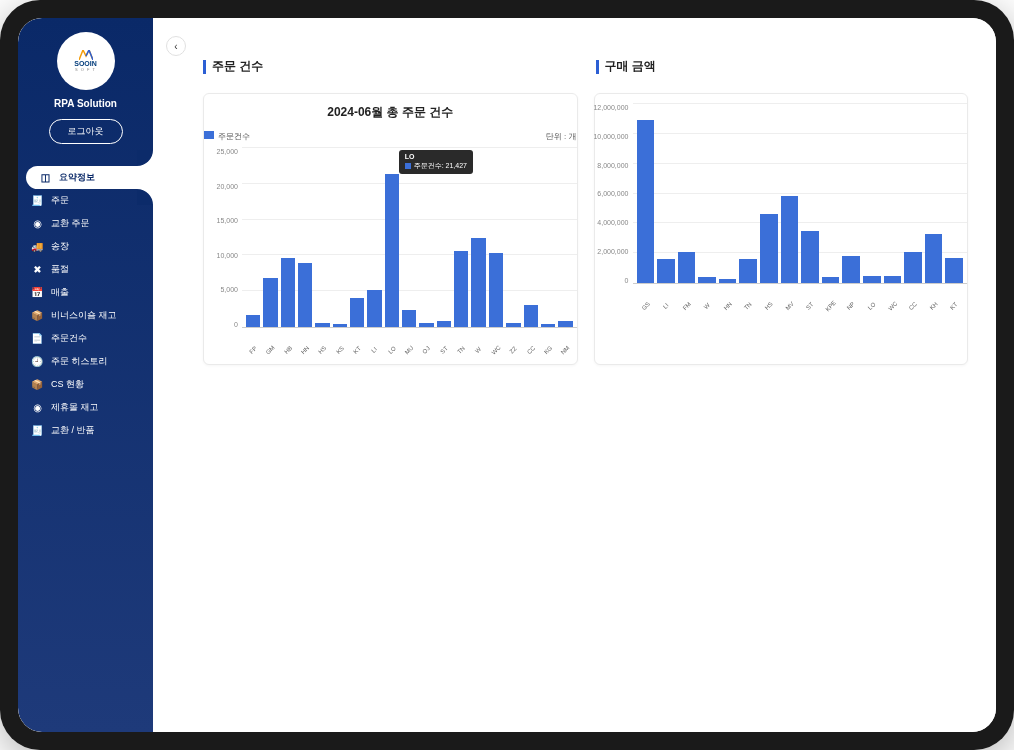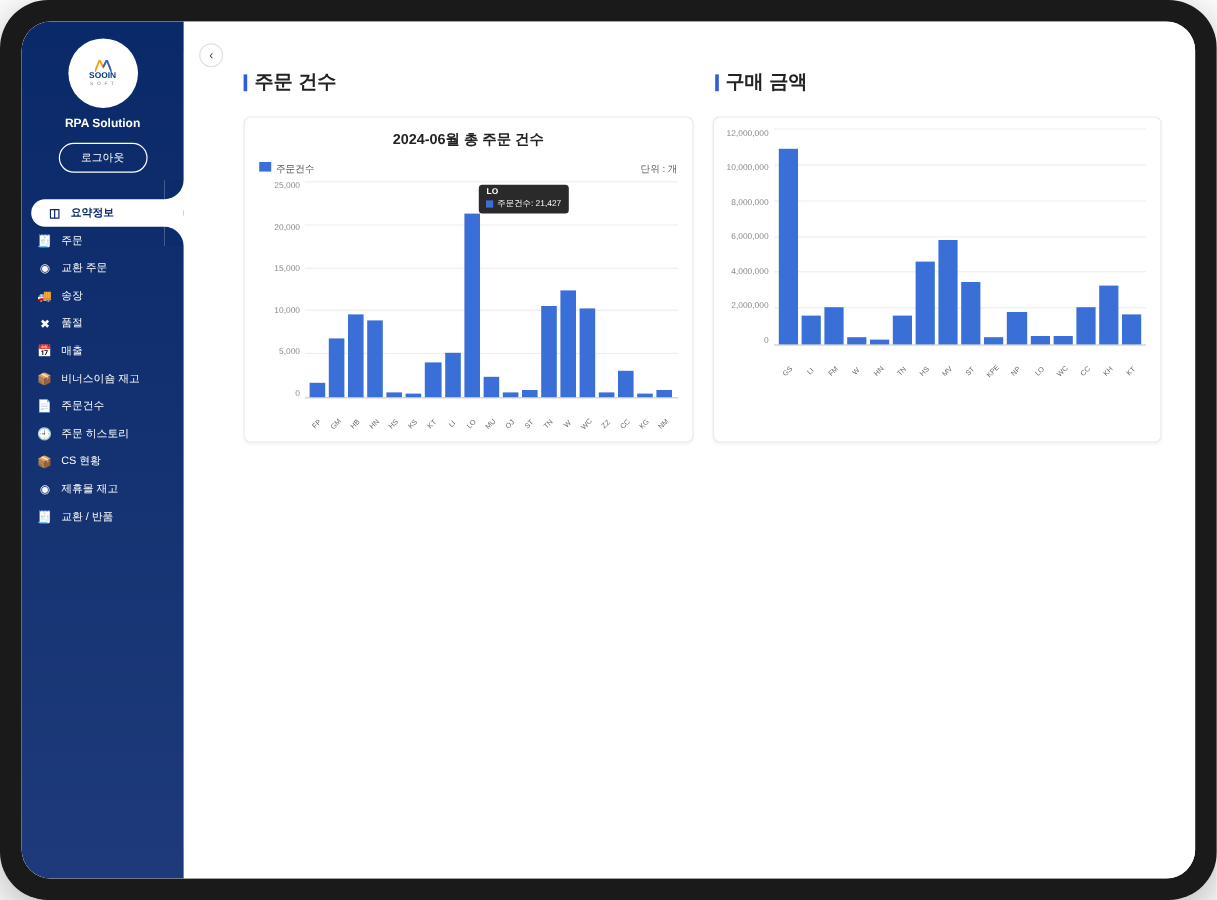--- a/index.html
+++ b/index.html
@@ -136,38 +136,38 @@
 .section-headers {
   display: flex;
   gap: 20px;
   margin-bottom: 18px;
 }
 .section-header {
   flex: 1;
   display: flex;
   align-items: center;
   gap: 6px;
-  font-size: 16px;
+  font-size: 12px;
   font-weight: 700;
   color: #222;
 }
 .section-header::before {
   content: "";
   width: 3px;
   height: 14px;
   background: #2c5fd4;
 }
 
 .cards { display: flex; gap: 16px; }
 .card {
   flex: 1;
   background: #fff;
   border: 1px solid #eaeaea;
   border-radius: 6px;
-  padding: 10px 12px 6px;
+  padding: 10px 0 6px;
   box-shadow: 0 1px 3px rgba(0,0,0,0.04);
 }
 .card-title {
   text-align: center;
   font-size: 12px;
   font-weight: 600;
   color: #222;
   margin-bottom: 10px;
 }
 .legend-row {

